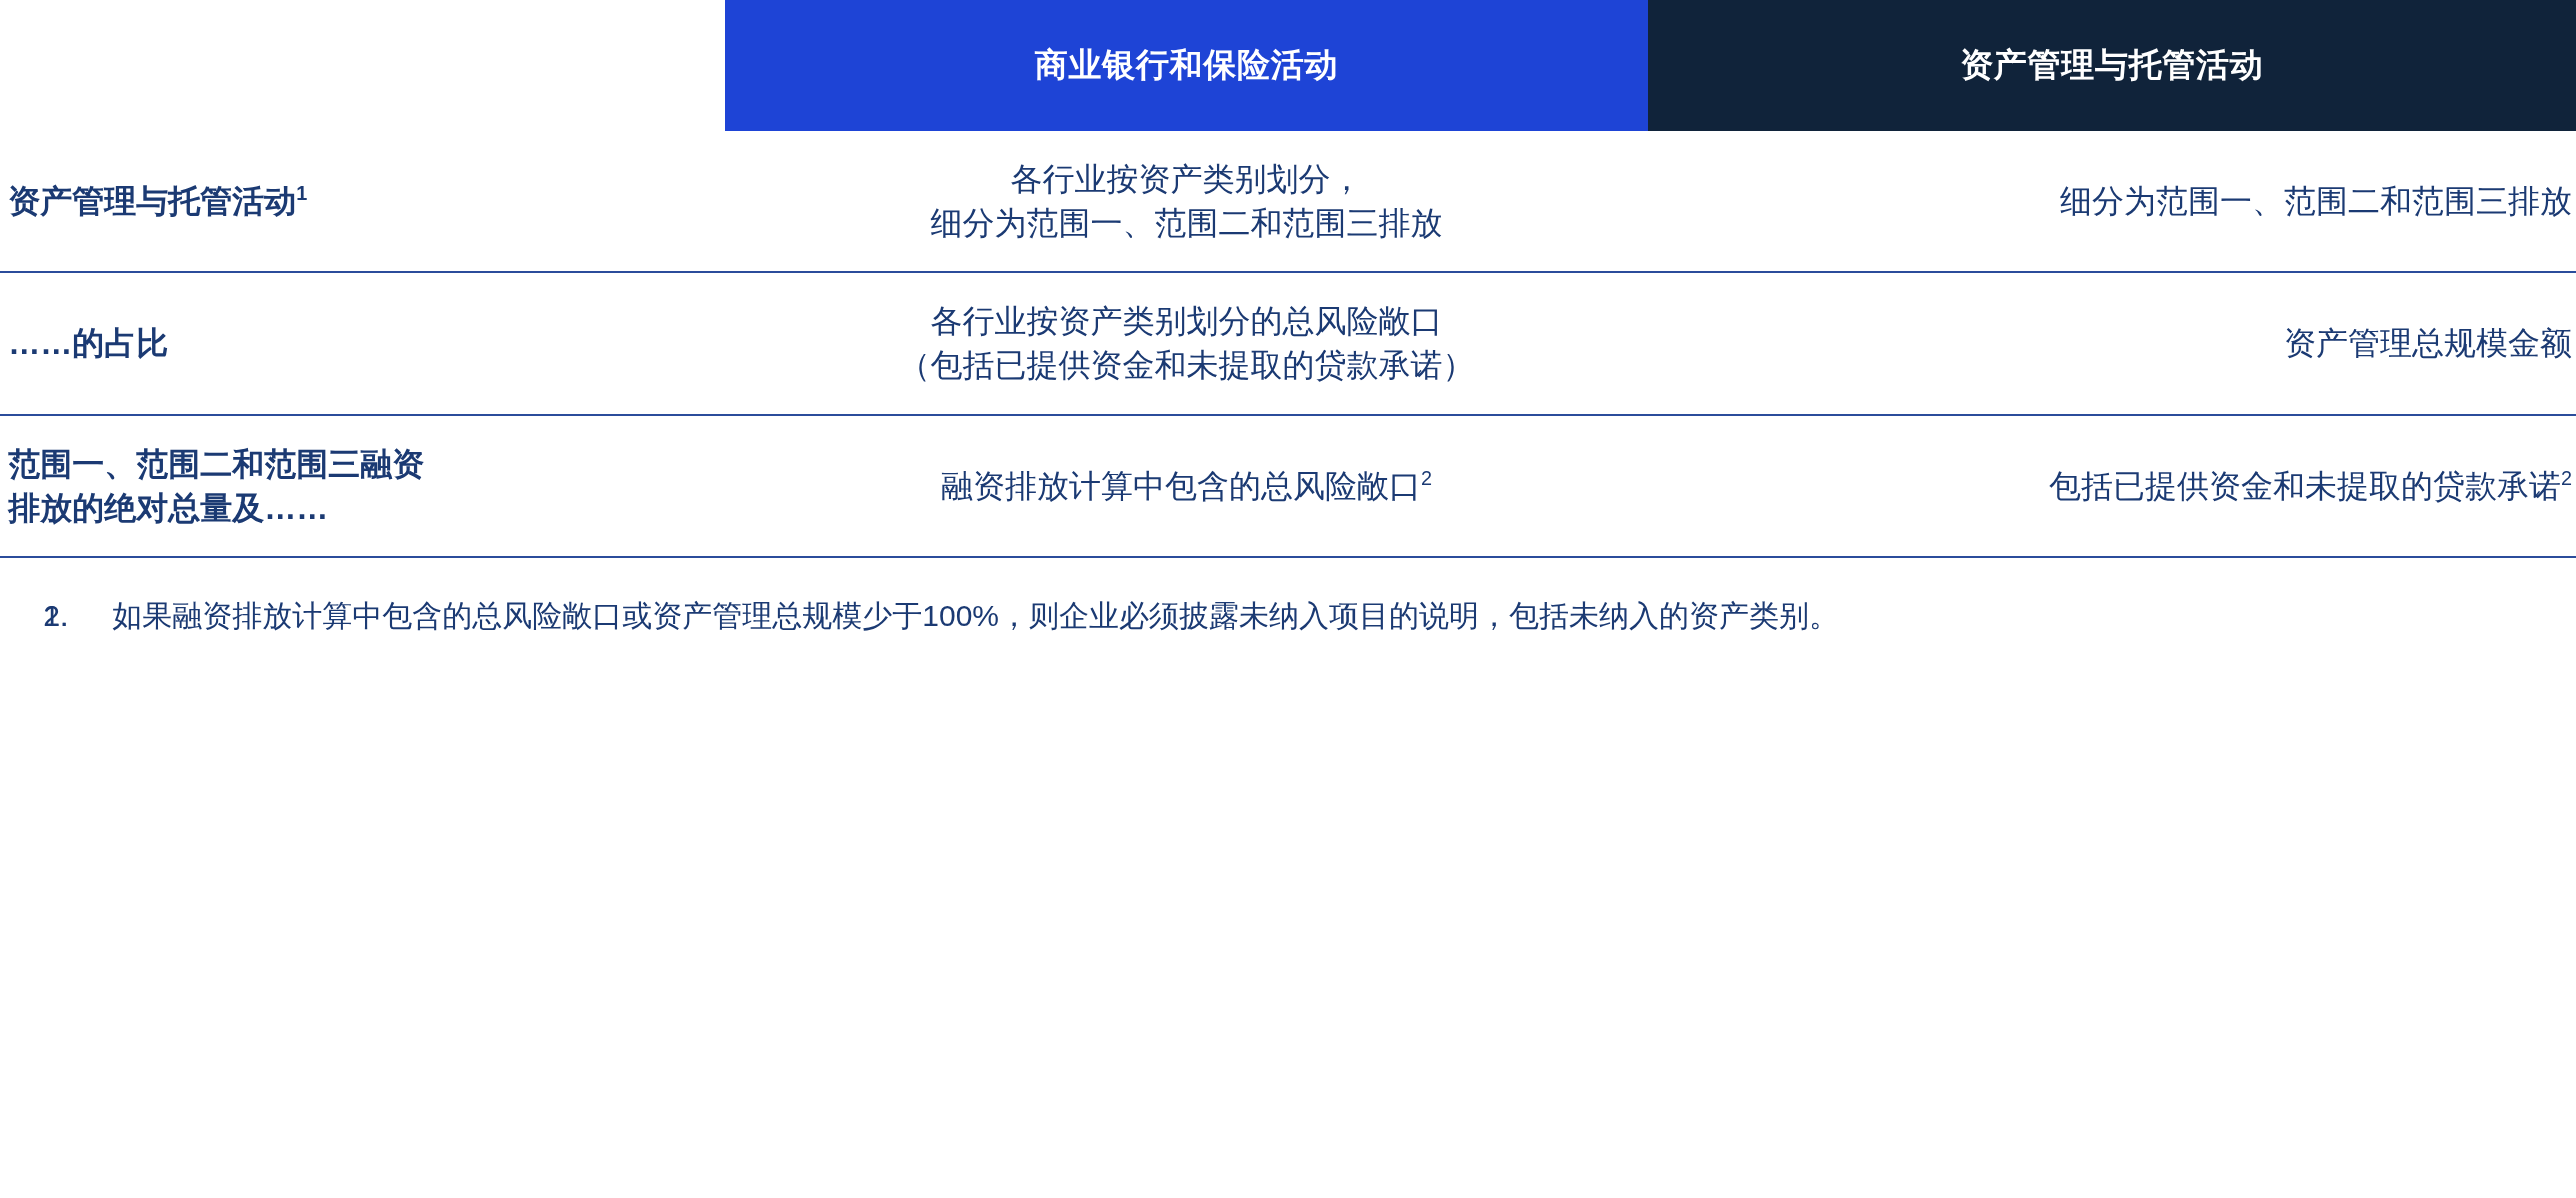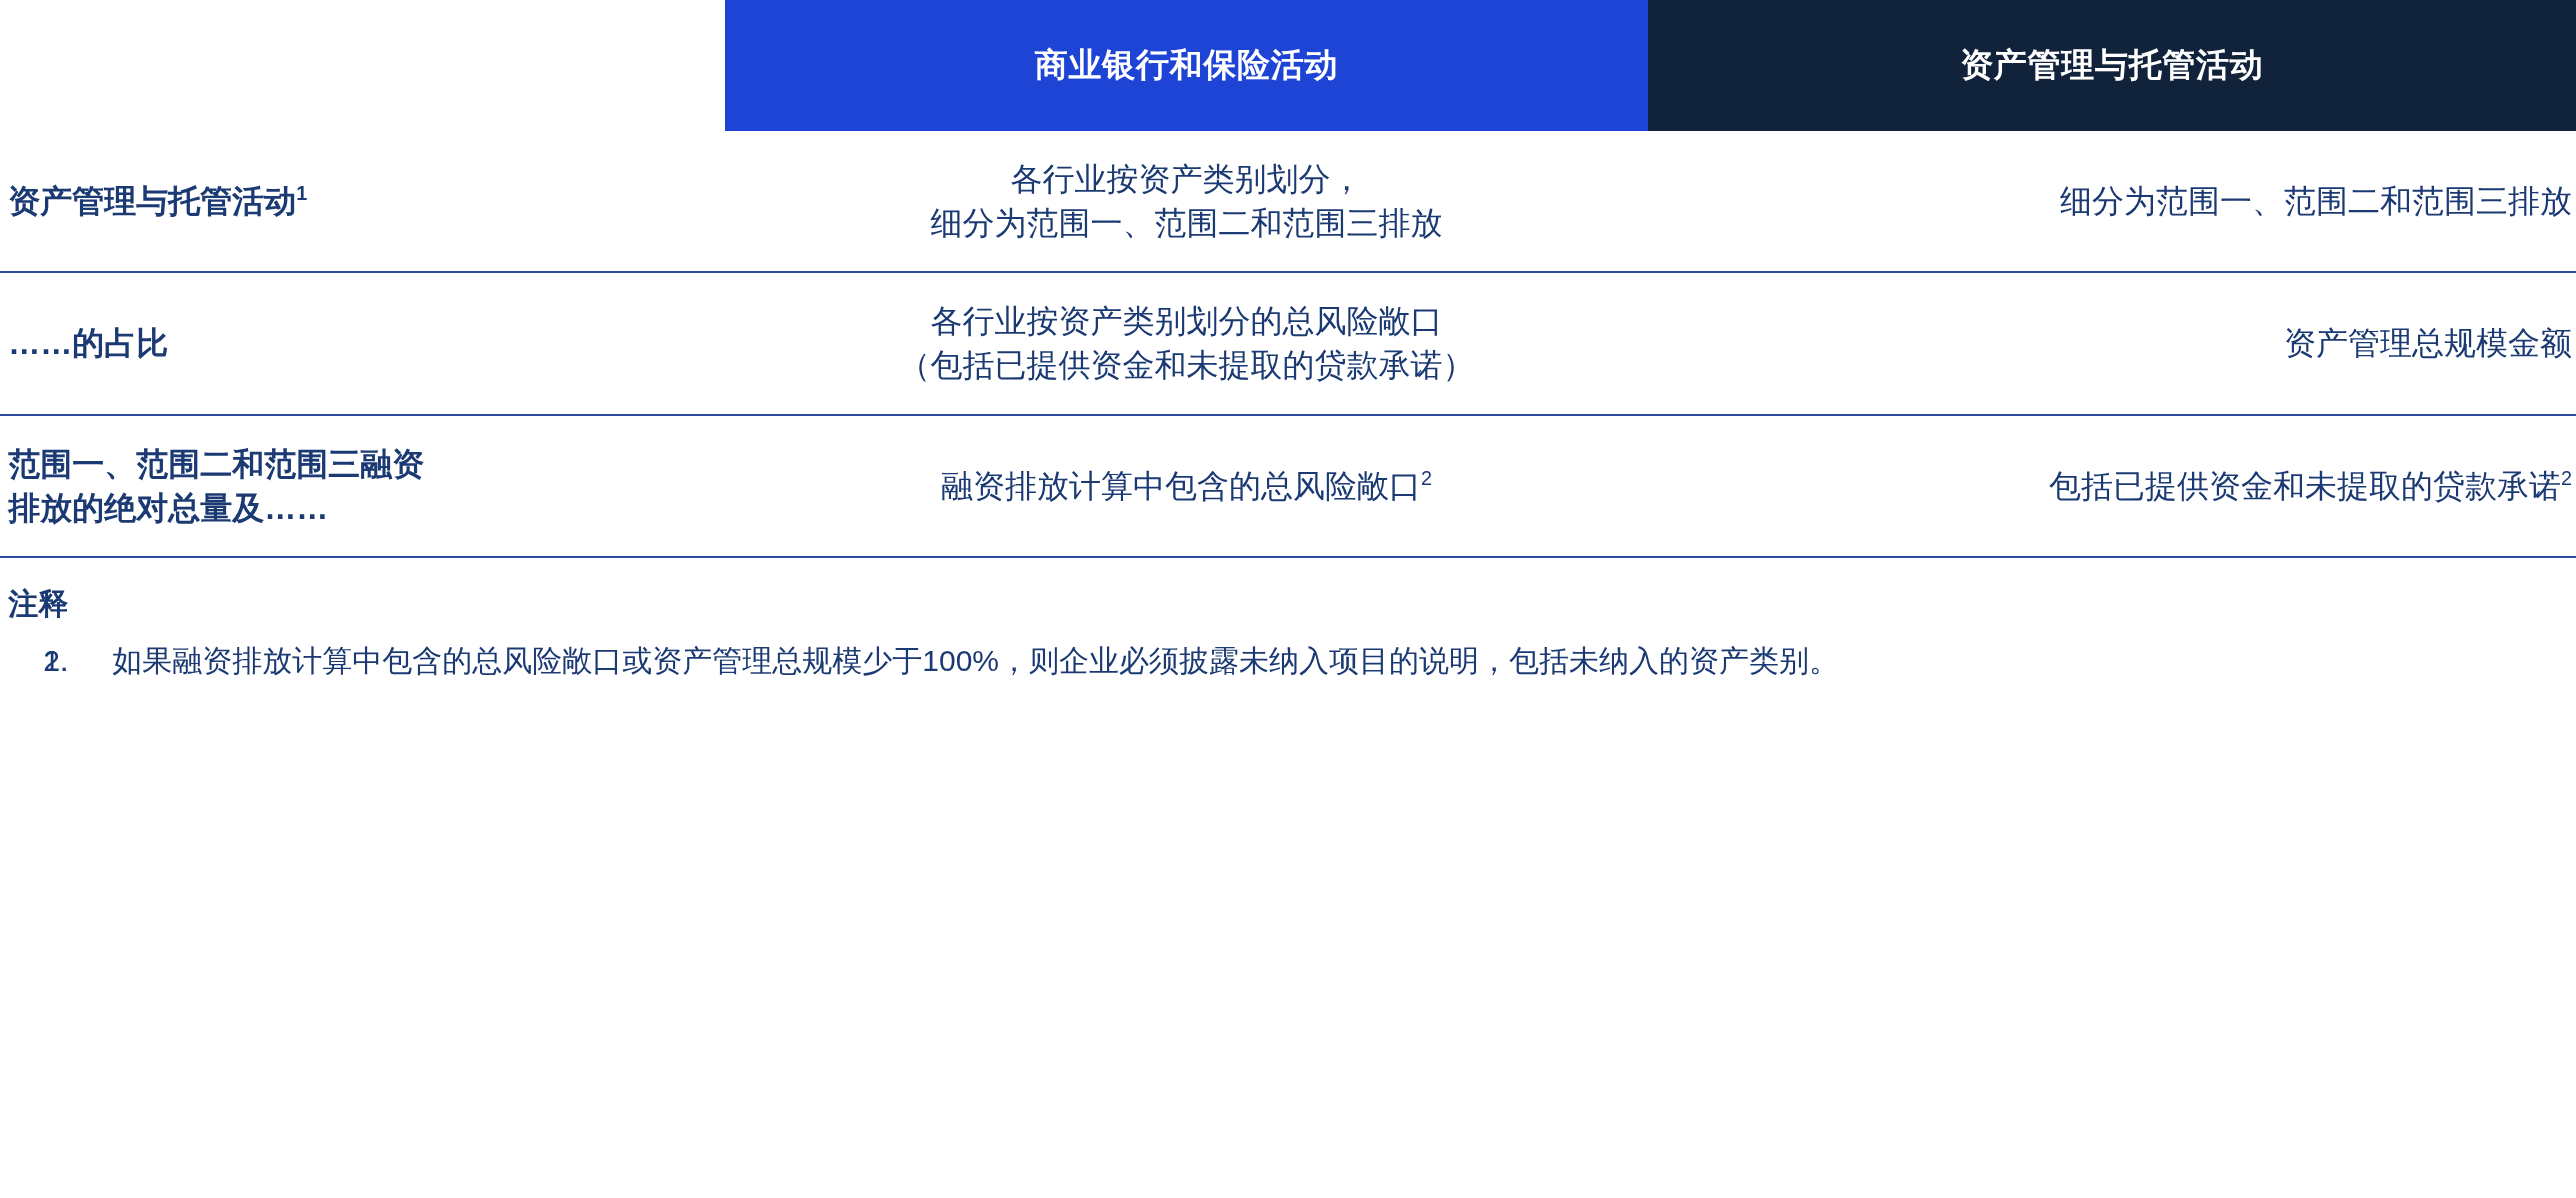--- a/index.html
+++ b/index.html
@@ -196,21 +196,20 @@
         <td class="cell cell-right" style="border-bottom-color: rgb(43, 76, 155);">
           <span class="mltxt">包括已提供资金和未提取的贷款承诺</span><sup>2</sup>
         </td>
       </tr>
 
 
     </tbody>
   </table>
 
   <div class="notes">
-    <div class="notes-title">注释</div>
     <ol class="note-list">
       <li>
         <span class="num">1.</span>
       </li>
       <li>
         <span class="num">2.</span>
         <span class="note-body"><span>如果融资排放计算中包含的总风险敞口或资产管理总规模少于100%，则企业必须披露未纳入项目的说明，包括未纳入的资产类别。</span></span>
       </li>
     </ol>
   </div>

